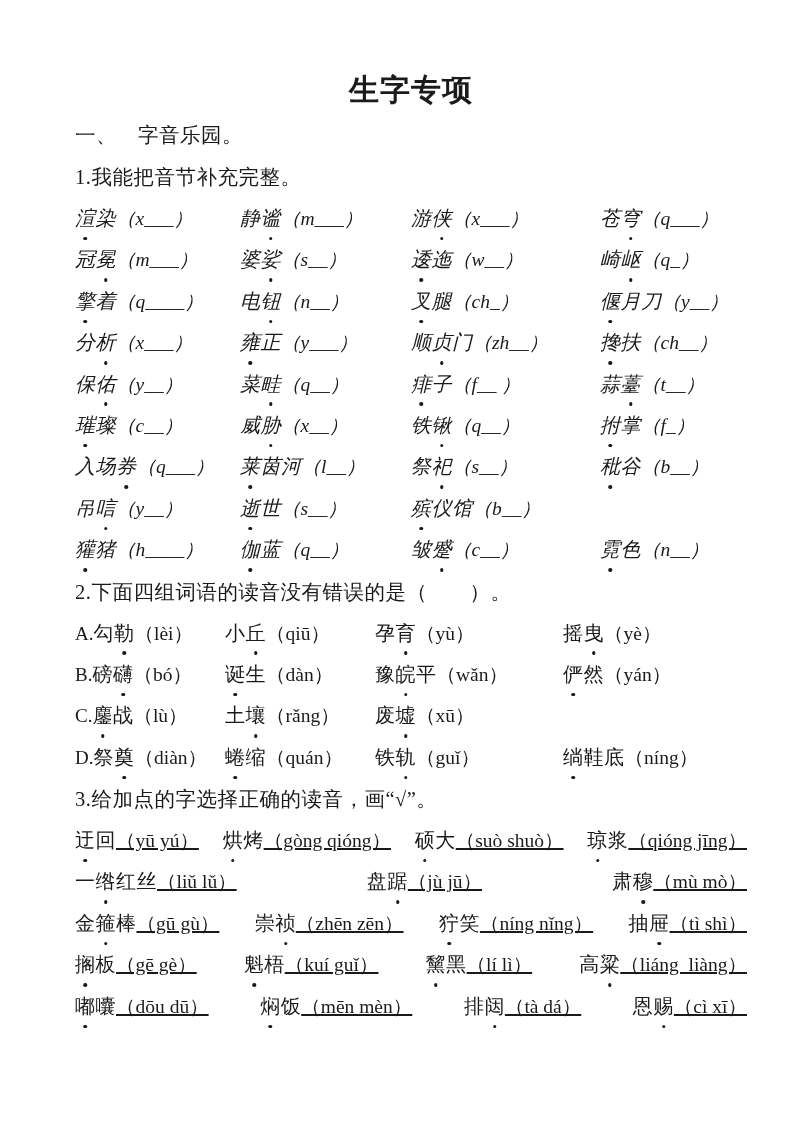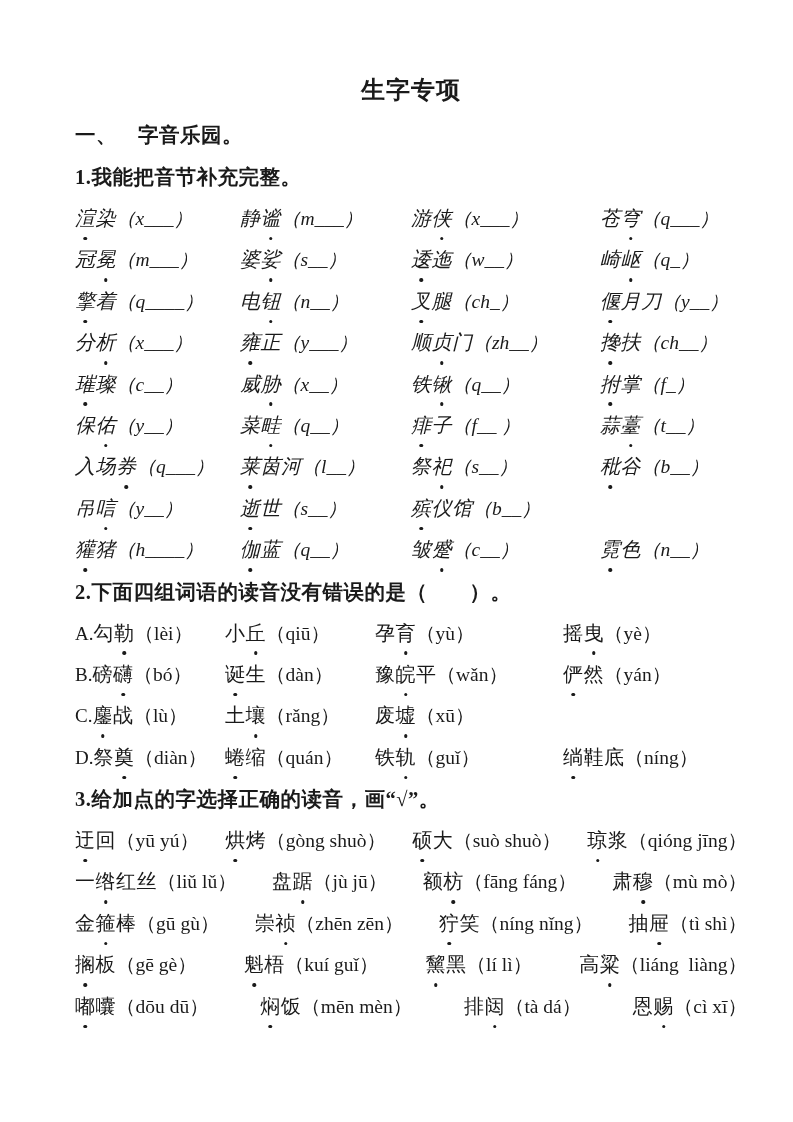--- a/index.html
+++ b/index.html
@@ -5,31 +5,31 @@
   html, body { margin: 0; padding: 0; }
   body {
     width: 793px; height: 1122px;
     background: var(--bg, #ffffff);
     color: var(--text, #1a1a1a);
     font-family: "Liberation Serif", "DejaVu Serif", serif;
     overflow: hidden;
   }
   .page { padding: 76px 46px 0 75px; }
   .title {
-    font-size: 24px; font-weight: bold; text-align: center;
+    font-size: 30px; font-weight: bold; text-align: center;
     line-height: 28px; margin-bottom: 10px; letter-spacing: 1px;
   }
   .h {
-    font-weight: bold; font-size: 20.5px; line-height: 42px;
+    font-weight: normal; font-size: 20.5px; line-height: 42px;
     white-space: pre; letter-spacing: 0.5px;
   }
   .wrow { line-height: 41.4px; height: 41.4px; white-space: nowrap; }
   .grid-s1 { display: grid; grid-template-columns: 165px 171px 189px auto; font-style: italic; }
   .grid-s2 { display: grid; grid-template-columns: 150px 150px 188px auto; }
-  .flex-s3 { display: flex; justify-content: space-between; }
+  .flex-s3 { display: flex; justify-content: space-between; text-decoration: underline; }
   .witem { font-size: 20px; }
   .word { letter-spacing: 0.5px; }
   .ch { position: relative; display: inline-block; }
   .ch.dotted::after {
     content: ""; position: absolute; left: 50%; bottom: -1px;
     transform: translateX(-50%);
     width: 3.5px; height: 3.5px; border-radius: 50%;
     background: var(--text, #222);
   }
   .paren { white-space: pre; font-size: 19.5px; }
@@ -61,30 +61,30 @@
         <span class="witem"><span class="word"><span class="ch dotted">叉</span><span class="ch">腿</span></span><span class="paren">（ch_）</span></span>
         <span class="witem"><span class="word"><span class="ch dotted">偃</span><span class="ch">月</span><span class="ch">刀</span></span><span class="paren">（y__）</span></span>
       </div>
       <div class="wrow grid-s1">
         <span class="witem"><span class="word"><span class="ch">分</span><span class="ch dotted">析</span></span><span class="paren">（x___）</span></span>
         <span class="witem"><span class="word"><span class="ch dotted">雍</span><span class="ch">正</span></span><span class="paren">（y___）</span></span>
         <span class="witem"><span class="word"><span class="ch">顺</span><span class="ch dotted">贞</span><span class="ch">门</span></span><span class="paren">（zh__）</span></span>
         <span class="witem"><span class="word"><span class="ch dotted">搀</span><span class="ch">扶</span></span><span class="paren">（ch__）</span></span>
       </div>
       <div class="wrow grid-s1">
+        <span class="witem"><span class="word"><span class="ch">保</span><span class="ch dotted">佑</span></span><span class="paren">（y__）</span></span>
+        <span class="witem"><span class="word"><span class="ch">菜</span><span class="ch dotted">畦</span></span><span class="paren">（q__）</span></span>
+        <span class="witem"><span class="word"><span class="ch dotted">痱</span><span class="ch">子</span></span><span class="paren">（f__ ）</span></span>
+        <span class="witem"><span class="word"><span class="ch">蒜</span><span class="ch dotted">薹</span></span><span class="paren">（t__）</span></span>
+      </div>
+      <div class="wrow grid-s1">
         <span class="witem"><span class="word"><span class="ch dotted">璀</span><span class="ch">璨</span></span><span class="paren">（c__）</span></span>
         <span class="witem"><span class="word"><span class="ch">威</span><span class="ch dotted">胁</span></span><span class="paren">（x__）</span></span>
         <span class="witem"><span class="word"><span class="ch">铁</span><span class="ch dotted">锹</span></span><span class="paren">（q__）</span></span>
         <span class="witem"><span class="word"><span class="ch dotted">拊</span><span class="ch">掌</span></span><span class="paren">（f_）</span></span>
-      </div>
-      <div class="wrow grid-s1">
-        <span class="witem"><span class="word"><span class="ch">保</span><span class="ch dotted">佑</span></span><span class="paren">（y__）</span></span>
-        <span class="witem"><span class="word"><span class="ch">菜</span><span class="ch dotted">畦</span></span><span class="paren">（q__）</span></span>
-        <span class="witem"><span class="word"><span class="ch dotted">痱</span><span class="ch">子</span></span><span class="paren">（f__ ）</span></span>
-        <span class="witem"><span class="word"><span class="ch">蒜</span><span class="ch dotted">薹</span></span><span class="paren">（t__）</span></span>
       </div>
       <div class="wrow grid-s1">
         <span class="witem"><span class="word"><span class="ch">入</span><span class="ch">场</span><span class="ch dotted">券</span></span><span class="paren">（q___）</span></span>
         <span class="witem"><span class="word"><span class="ch dotted">莱</span><span class="ch">茵</span><span class="ch">河</span></span><span class="paren">（l__）</span></span>
         <span class="witem"><span class="word"><span class="ch">祭</span><span class="ch dotted">祀</span></span><span class="paren">（s__）</span></span>
         <span class="witem"><span class="word"><span class="ch dotted">秕</span><span class="ch">谷</span></span><span class="paren">（b__）</span></span>
       </div>
       <div class="wrow grid-s1">
         <span class="witem"><span class="word"><span class="ch">吊</span><span class="ch dotted">唁</span></span><span class="paren">（y__）</span></span>
         <span class="witem"><span class="word"><span class="ch dotted">逝</span><span class="ch">世</span></span><span class="paren">（s__）</span></span>
@@ -120,28 +120,27 @@
         <span class="witem"><span class="prefix">D.</span><span class="word"><span class="ch">祭</span><span class="ch dotted">奠</span></span><span class="paren">（diàn）</span></span>
         <span class="witem"><span class="word"><span class="ch dotted">蜷</span><span class="ch">缩</span></span><span class="paren">（quán）</span></span>
         <span class="witem"><span class="word"><span class="ch">铁</span><span class="ch dotted">轨</span></span><span class="paren">（guǐ）</span></span>
         <span class="witem"><span class="word"><span class="ch dotted">绱</span><span class="ch">鞋</span><span class="ch">底</span></span><span class="paren">（níng）</span></span>
       </div>
     </div>
   <div class="h">3.给加点的字选择正确的读音，画“√”。</div>
   <div id="q3-rows">
       <div class="wrow flex-s3">
         <span class="witem"><span class="word"><span class="ch dotted">迂</span><span class="ch">回</span></span><span class="paren">（yū yú）</span></span>
-        <span class="witem"><span class="word"><span class="ch dotted">烘</span><span class="ch">烤</span></span><span class="paren">（gòng shuò）</span></span>
+        <span class="witem"><span class="word"><span class="ch dotted">烘</span><span class="ch">烤</span></span><span class="paren">（gòng qióng）</span></span>
         <span class="witem"><span class="word"><span class="ch dotted">硕</span><span class="ch">大</span></span><span class="paren">（suò shuò）</span></span>
         <span class="witem"><span class="word"><span class="ch dotted">琼</span><span class="ch">浆</span></span><span class="paren">（qióng jīng）</span></span>
       </div>
       <div class="wrow flex-s3">
         <span class="witem"><span class="word"><span class="ch">一</span><span class="ch dotted">绺</span><span class="ch">红</span><span class="ch">丝</span></span><span class="paren">（liǔ lǔ）</span></span>
         <span class="witem"><span class="word"><span class="ch">盘</span><span class="ch dotted">踞</span></span><span class="paren">（jù jū）</span></span>
-        <span class="witem"><span class="word"><span class="ch">额</span><span class="ch dotted">枋</span></span><span class="paren">（fāng fáng）</span></span>
         <span class="witem"><span class="word"><span class="ch">肃</span><span class="ch dotted">穆</span></span><span class="paren">（mù mò）</span></span>
       </div>
       <div class="wrow flex-s3">
         <span class="witem"><span class="word"><span class="ch">金</span><span class="ch dotted">箍</span><span class="ch">棒</span></span><span class="paren">（gū gù）</span></span>
         <span class="witem"><span class="word"><span class="ch">崇</span><span class="ch dotted">祯</span></span><span class="paren">（zhēn zēn）</span></span>
         <span class="witem"><span class="word"><span class="ch dotted">狞</span><span class="ch">笑</span></span><span class="paren">（níng nǐng）</span></span>
         <span class="witem"><span class="word"><span class="ch">抽</span><span class="ch dotted">屉</span></span><span class="paren">（tì shì）</span></span>
       </div>
       <div class="wrow flex-s3">
         <span class="witem"><span class="word"><span class="ch dotted">搁</span><span class="ch">板</span></span><span class="paren">（gē gè）</span></span>

